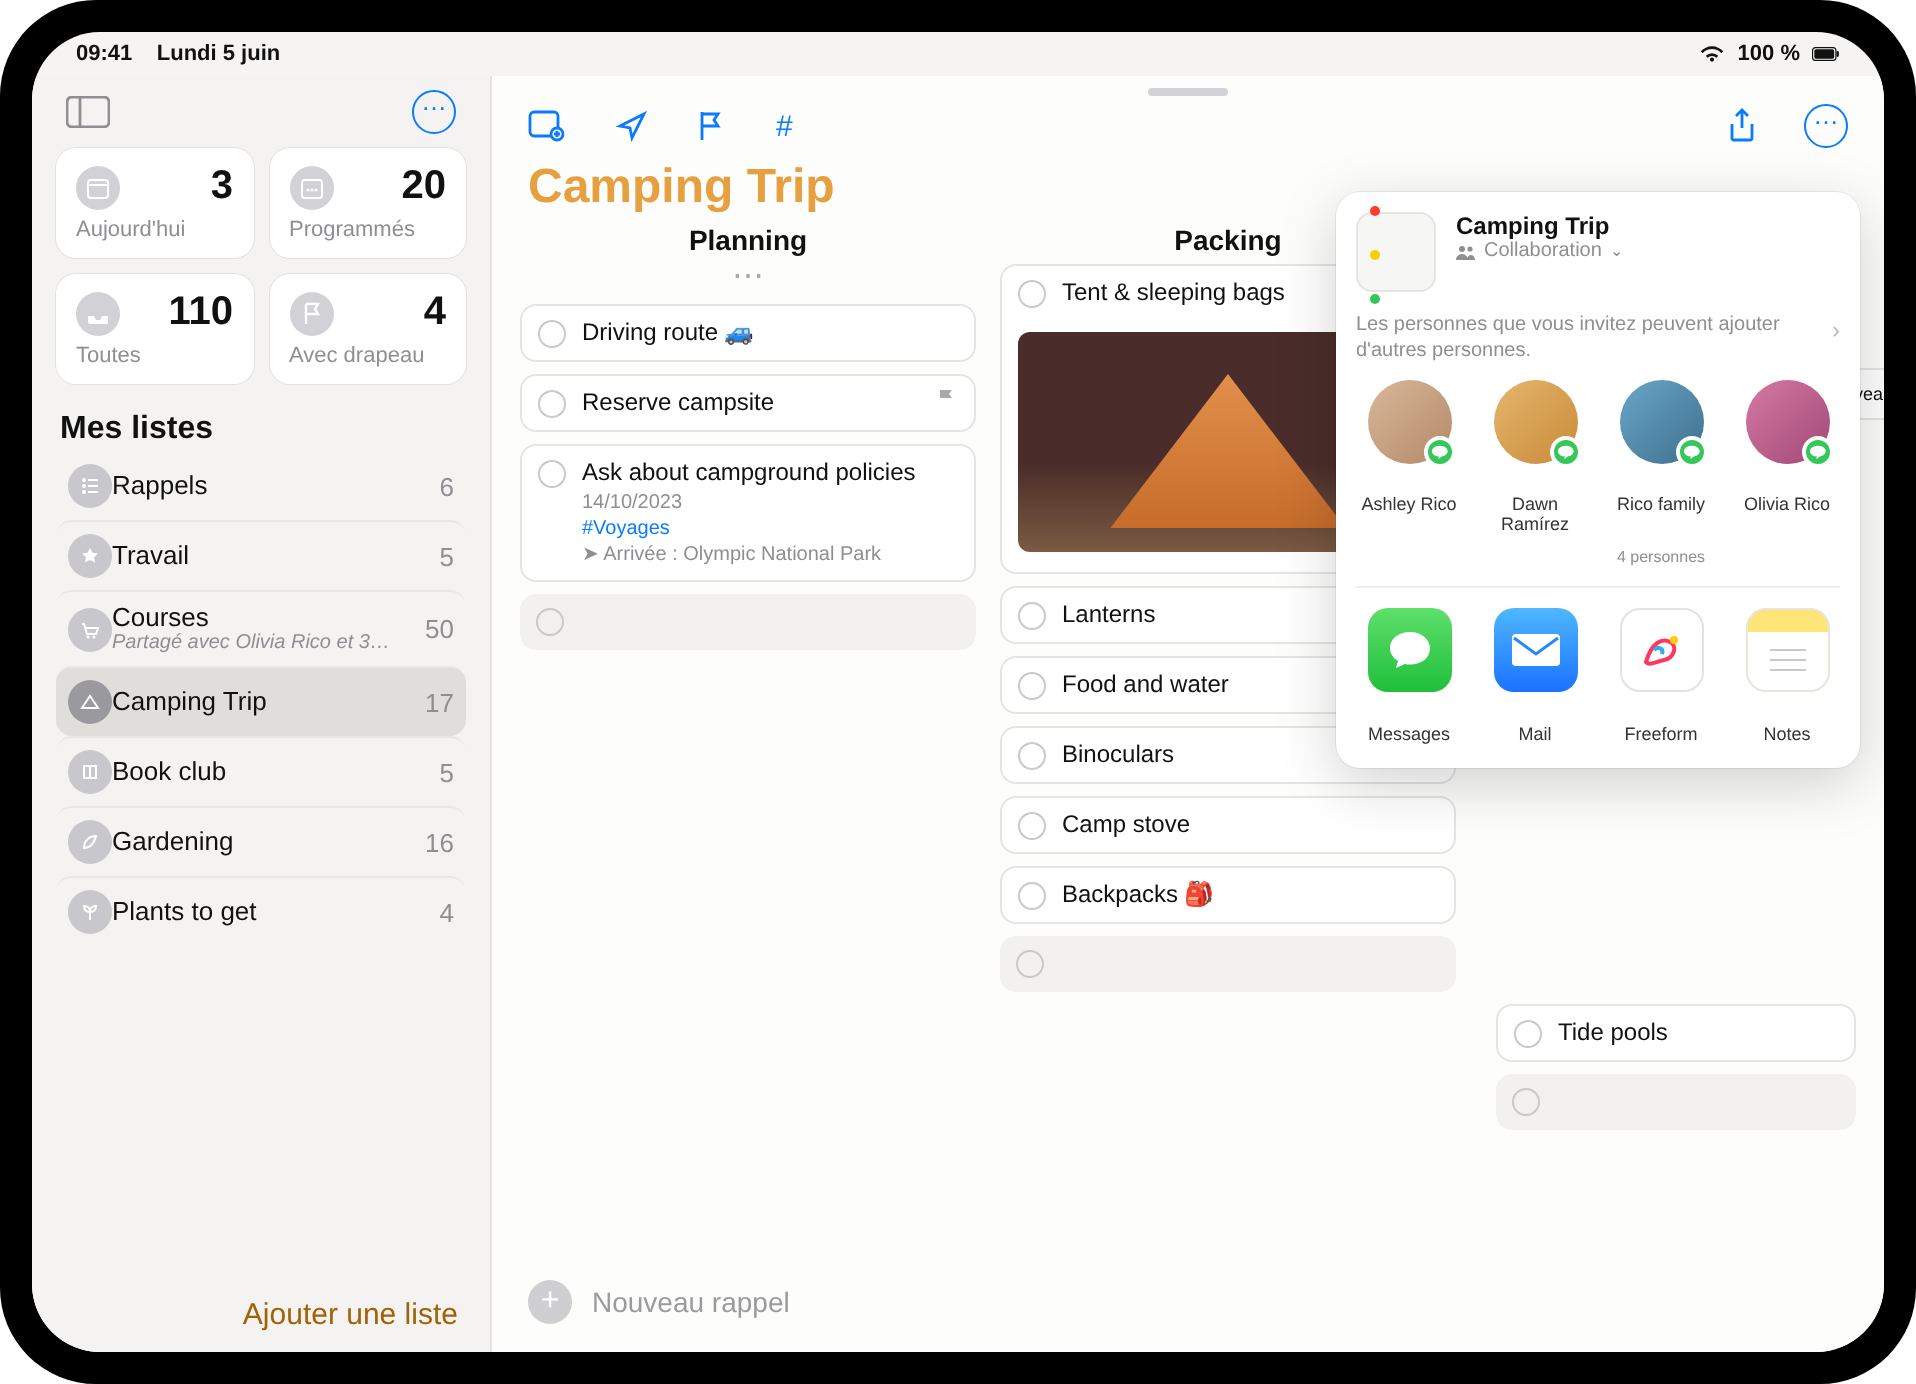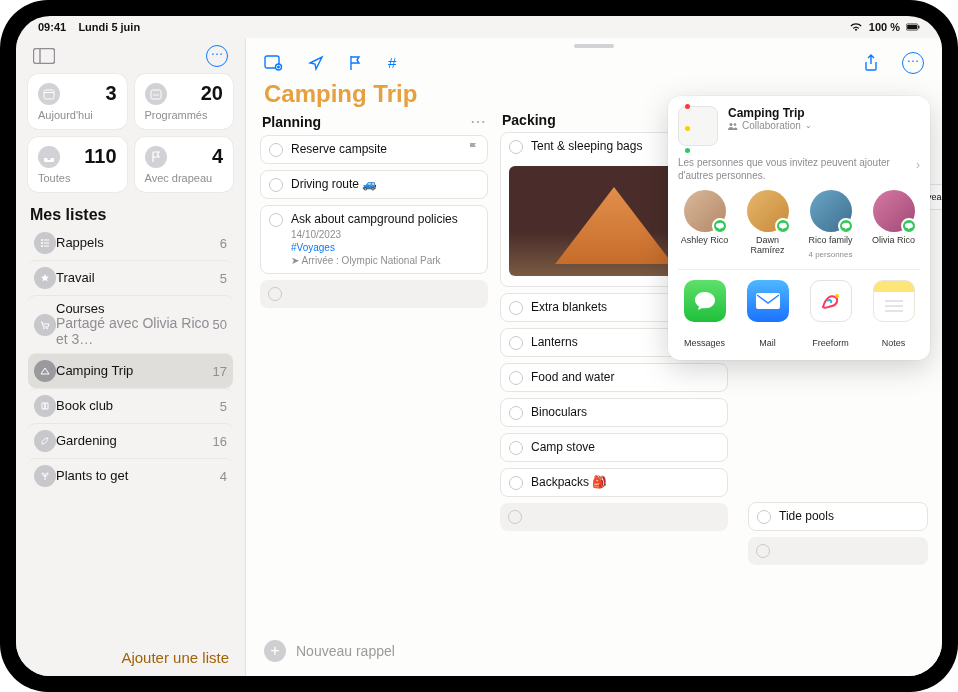--- a/index.html
+++ b/index.html
@@ -66,33 +66,33 @@
   .list-row {
     display: flex; align-items: center; gap: 0;
     padding: 6px 6px;
     border-radius: 8px;
     cursor: default;
   }
   .list-row + .list-row { border-top: 0.5px solid #e8e7e5; }
   .list-row.active { background: #dfdedb; }
   .list-icon { width: 22px; height: 22px; border-radius: 50%; background: #c7c7cc; display: flex; align-items: center; justify-content: center; }
   .list-name { flex: 1; font-size: 13px; color: #111; line-height: 1.1; }
-  .list-sub { font-size: 14px; color: #8e8e93; display: block; }
+  .list-sub { font-size: 10px; color: #8e8e93; display: block; font-style: italic; }
   .list-count { font-size: 13px; color: #8e8e93; }
   .add-list { font-size: 15px; color: #a16207; text-align: right; padding: 8px 4px 10px; }
 
   
   .pill-handle { width: 40px; height: 4px; background: #d1d1d6; border-radius: 2px; margin: 6px auto 0; }
   .main-toolbar { display: flex; justify-content: flex-end; gap: 24px; padding: 4px 18px 4px 18px; color: #0a7aff; height: 30px; align-items: center;}
   .title-area { padding: 2px 18px 4px; }
   .main-title { font-size: 24px; font-weight: 700; color: #e6a03f; }
 
   .columns { display: flex; gap: 12px; padding: 0 12px 0 14px; flex: 1; min-height: 0; }
   .col { flex: 1; min-width: 0; }
-  .col-header { display: flex; align-items: center; justify-content: space-between; padding: 0 2px 4px; }
+  .col-header { display: flex; align-items: center; justify-content: space-between; padding: 0 2px 4px; flex-direction: column; }
   .col-title { font-size: 14px; font-weight: 700; color: #111; }
   .col-menu { color: #a9a9ab; font-size: 16px; }
 
   .task {
     background: #fff;
     border: 0.5px solid #e5e4e2;
     border-radius: 8px;
     padding: 6px 8px;
     margin-bottom: 6px;
     display: flex; gap: 8px;
@@ -142,21 +142,21 @@
     display: flex; flex-direction: column; align-items: flex-start; justify-content: center;
     padding-left: 6px; gap: 4px;
   }
   .share-thumb .dot { width: 5px; height: 5px; border-radius: 50%; display: inline-block; margin-right: 4px; }
   .share-shead .stitle { font-size: 12px; font-weight: 700; color: #111; }
   .share-shead .scollab { font-size: 10px; color: #8e8e93; display:flex; align-items:center; gap:4px;}
   .share-note { font-size: 10px; color: #8e8e93; line-height: 1.3; padding: 4px 0 8px; position: relative; }
   .share-note .chev { position: absolute; right: 0; top: 6px; color: #b8b8bb; font-size: 12px; }
 
   .contacts, .apps { display: flex; gap: 10px; overflow: hidden; }
-  .contact { width: 54px; display: flex; flex-direction: column; align-items: center; gap: 4px; }
+  .contact { width: 54px; display: flex; flex-direction: column; align-items: center; gap: 16px; }
   .avatar {
     width: 42px; height: 42px; border-radius: 50%;
     background: linear-gradient(135deg,#d8b89a,#b48868);
     position: relative;
   }
   .avatar.group { background: linear-gradient(135deg,#6aa6c9,#3e6f8c); }
   .avatar.olivia { background: linear-gradient(135deg,#d67aa3,#a04876); }
   .avatar.dawn { background: linear-gradient(135deg,#e5b66d,#c98a38); }
   .avatar .badge {
     position: absolute; right: -2px; bottom: -2px;
@@ -412,30 +412,30 @@
 
         <div class="columns">
 
           <div class="col">
             <div class="col-header">
               <div class="col-title">Planning</div>
               <div class="col-menu">⋯</div>
             </div>
             <div class="task">
               <div class="circ"></div>
+              <div class="txt">Driving route 🚙</div>
+            </div>
+            <div class="task">
+              <div class="circ"></div>
               <div class="txt">Reserve campsite</div>
               <div class="flag">
                   <svg width="12" height="12" viewBox="0 0 12 12">
                     <path d="M3 1v10M3 1h6l-1.5 2L9 5H3" fill="#a9a9ab"></path>
                   </svg>
                 </div>
-            </div>
-            <div class="task">
-              <div class="circ"></div>
-              <div class="txt">Driving route 🚙</div>
             </div>
             <div class="task">
               <div class="circ"></div>
               <div class="txt">
                 <div>Ask about campground policies</div>
                 <div class="meta">
                   <span>14/10/2023</span><br>
                   <span class="tag">#Voyages</span><br>
                   <span>➤ </span><span>Arrivée : Olympic National Park</span>
                 </div>
@@ -450,24 +450,20 @@
             <div class="col-header">
               <div class="col-title">Packing</div>
             </div>
             <div class="task" style="flex-direction:column">
               <div style="display:flex; gap:8px; width:100%;">
                 <div class="circ"></div>
                 <div class="txt">Tent &amp; sleeping bags</div>
               </div>
               <div class="tent-img"></div>
             </div>
-            <div class="task">
-                <div class="circ"></div>
-                <div class="txt">Extra blankets</div>
-              </div>
             <div class="task">
                 <div class="circ"></div>
                 <div class="txt">Lanterns</div>
               </div>
             <div class="task">
                 <div class="circ"></div>
                 <div class="txt">Food and water</div>
               </div>
             <div class="task">
                 <div class="circ"></div>

